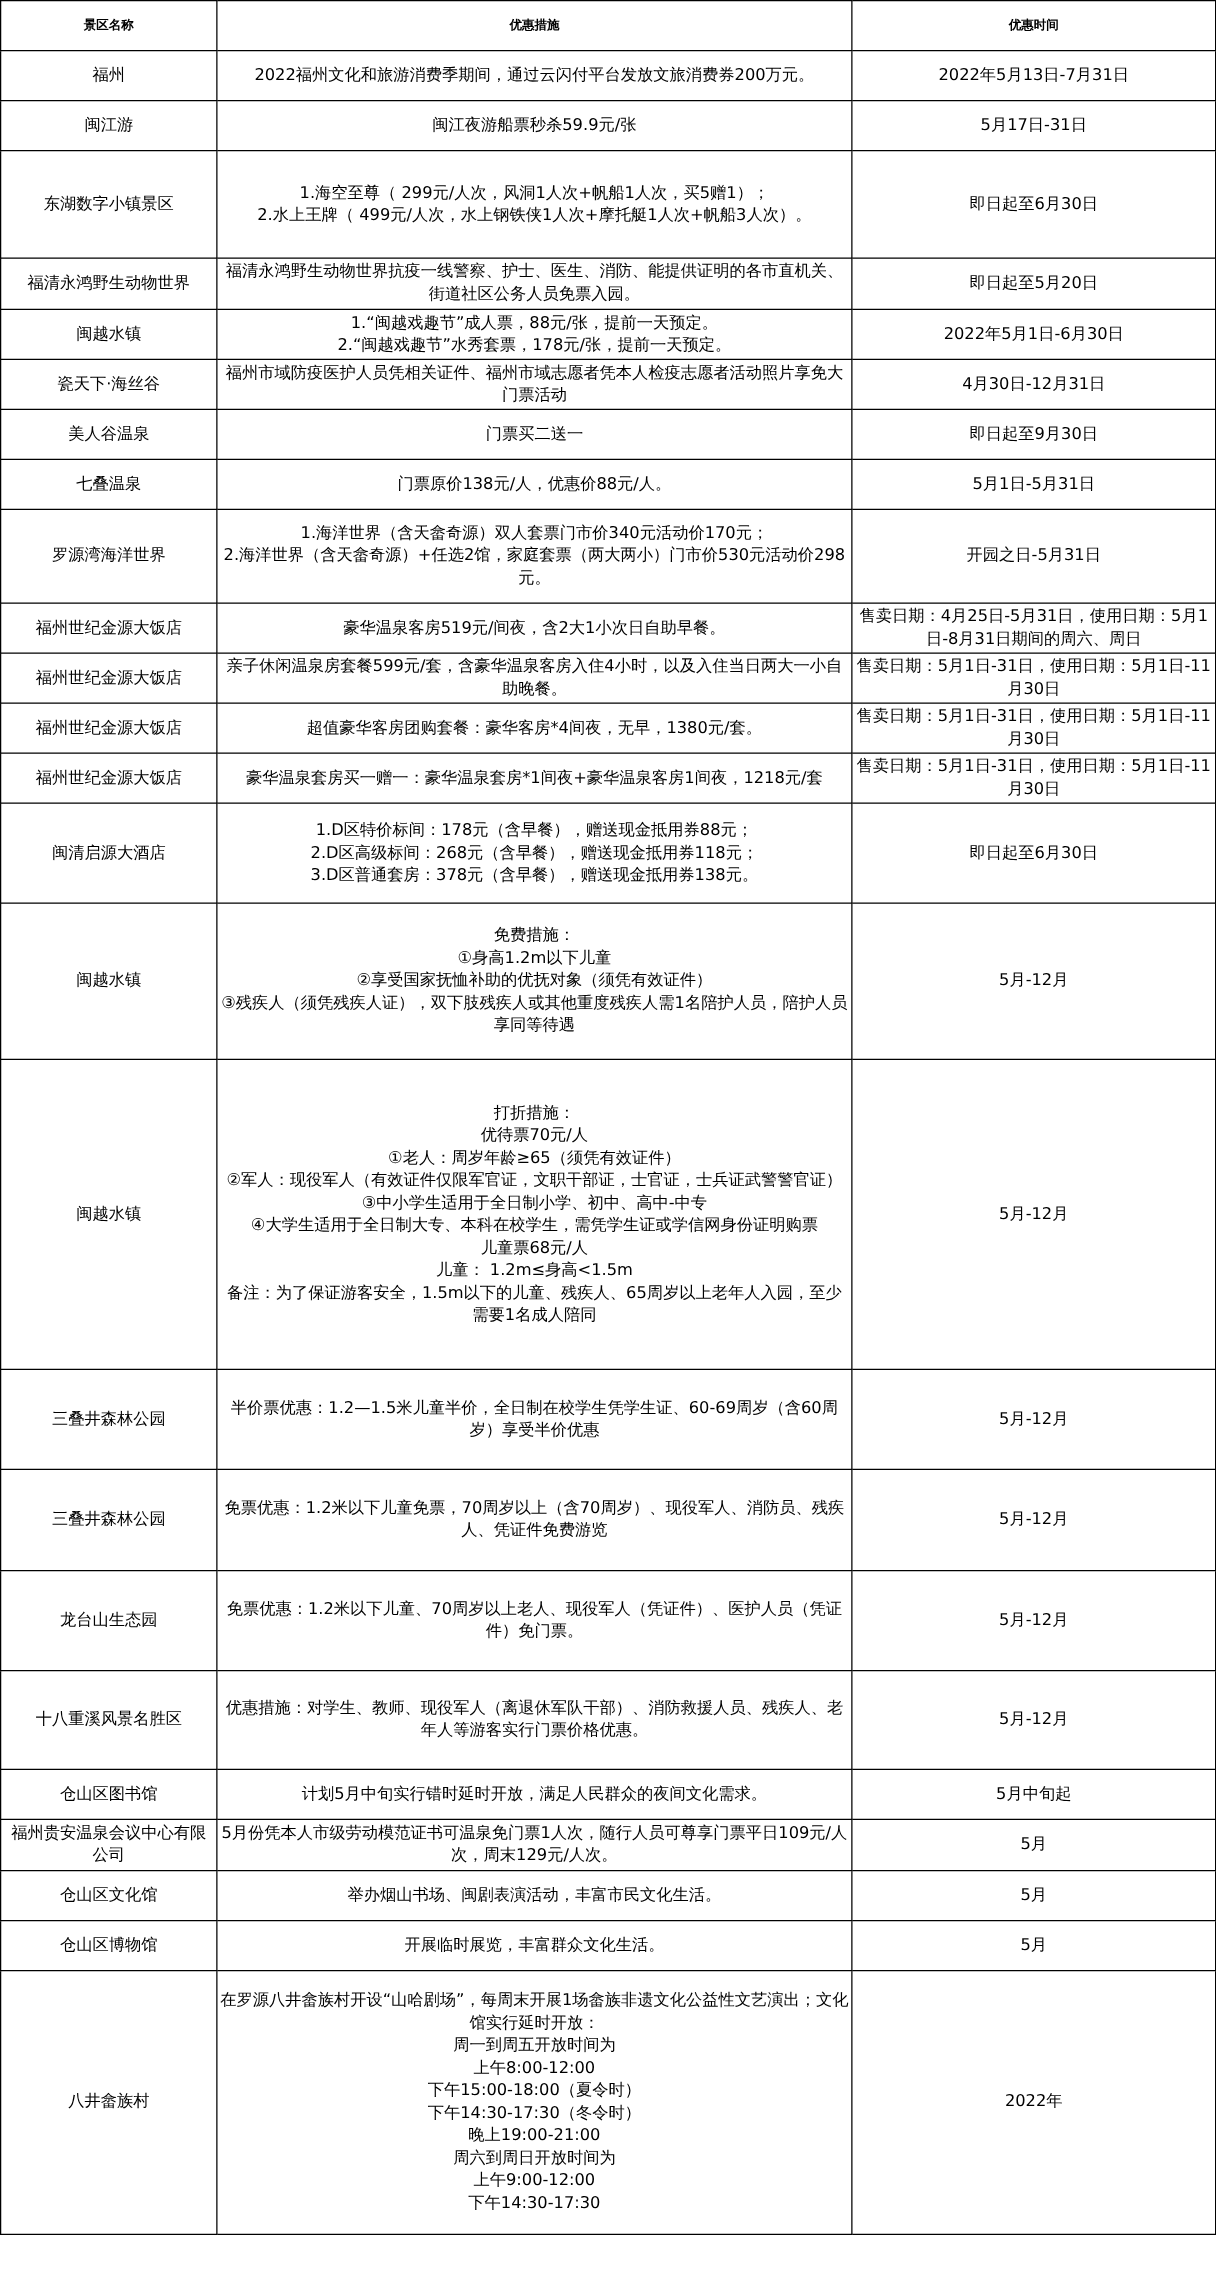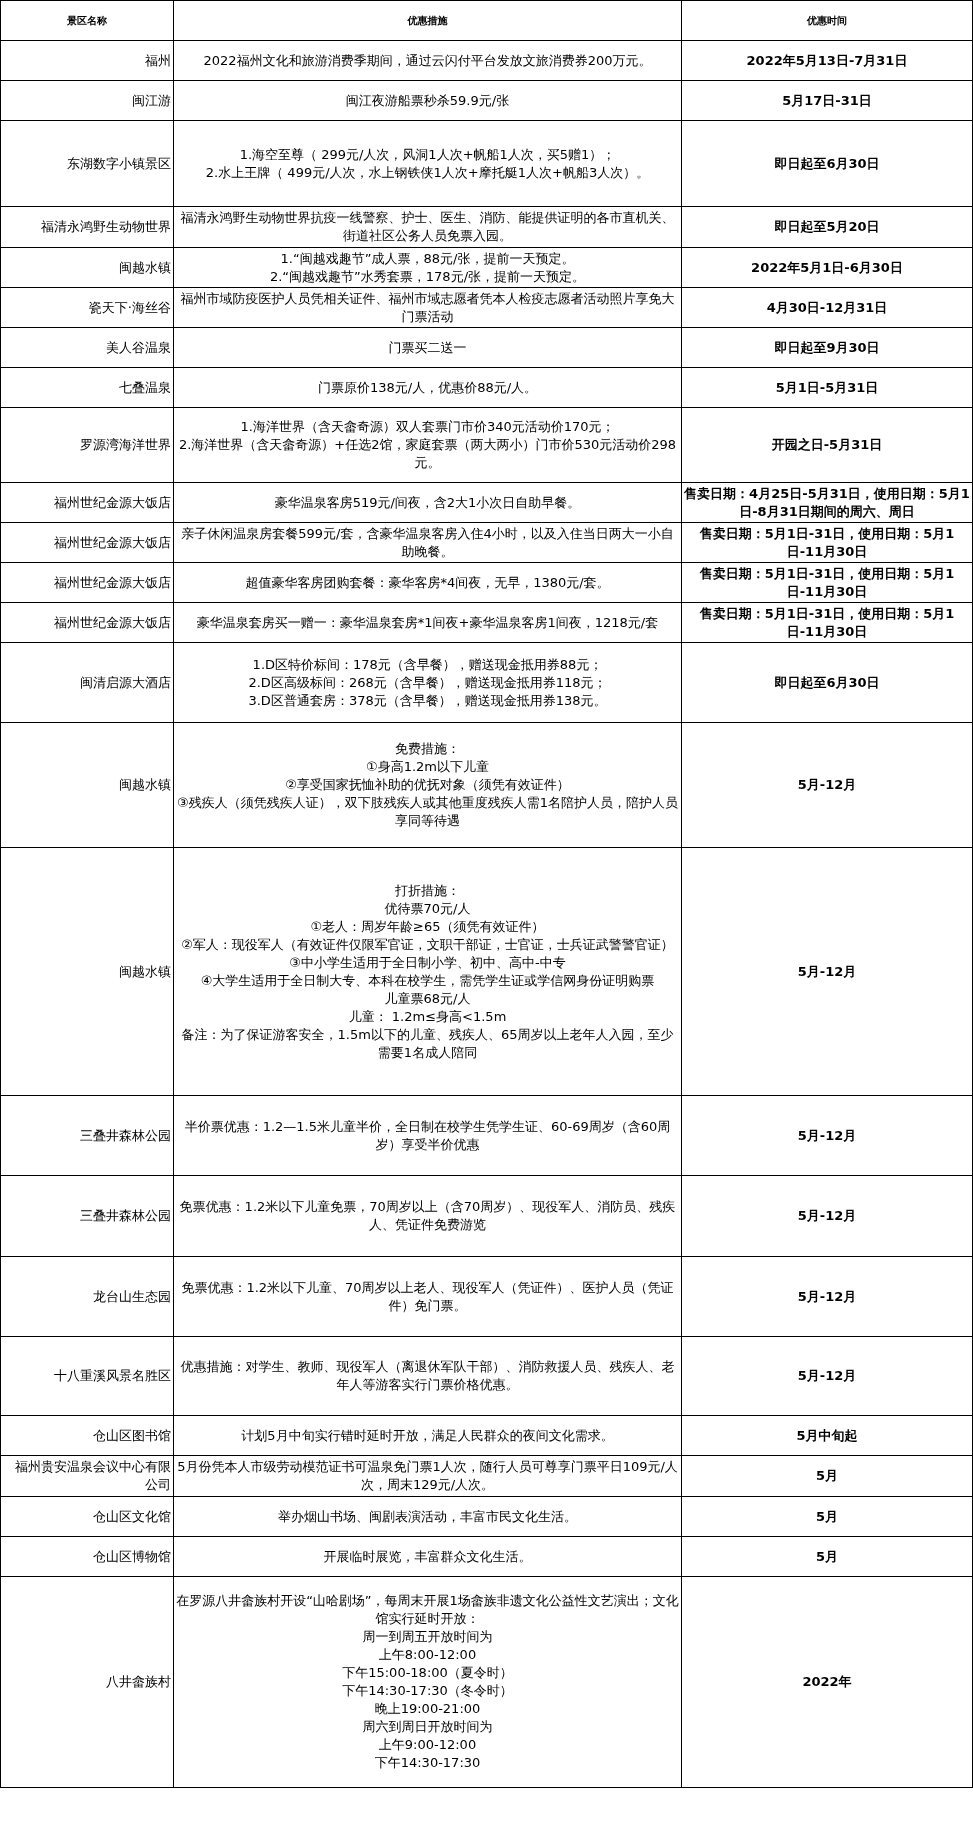--- a/index.html
+++ b/index.html
@@ -1,21 +1,21 @@
 <!DOCTYPE html>
 <html><head>
 <meta charset="utf-8">
 <style>
   html, body { margin:0; padding:0; background:#ffffff; }
   body { width:973px; height:1827px; overflow:hidden; font-family:"DejaVu Sans", "Liberation Sans", sans-serif; color:#000; }
   table { border-collapse:collapse; table-layout:fixed; width:972px; position:absolute; left:0; top:0; }
   td, th { border:1.5px solid #000; padding:0 2px; font-size:13px; line-height:18px; vertical-align:middle; }
   th { font-weight:bold; font-size:10px; text-align:center; }
-  td.name { text-align:right; }
-  td.time { text-align:center;font-weight:bold; }
+  td.name { text-align:center; }
+  td.time { text-align:center; }
   td.desc { text-align:center; white-space:pre-line; }
 </style>
 </head>
 <body>
 
 <table>
   <colgroup>
     <col style="width:173px">
     <col style="width:508px">
     <col style="width:291px">

